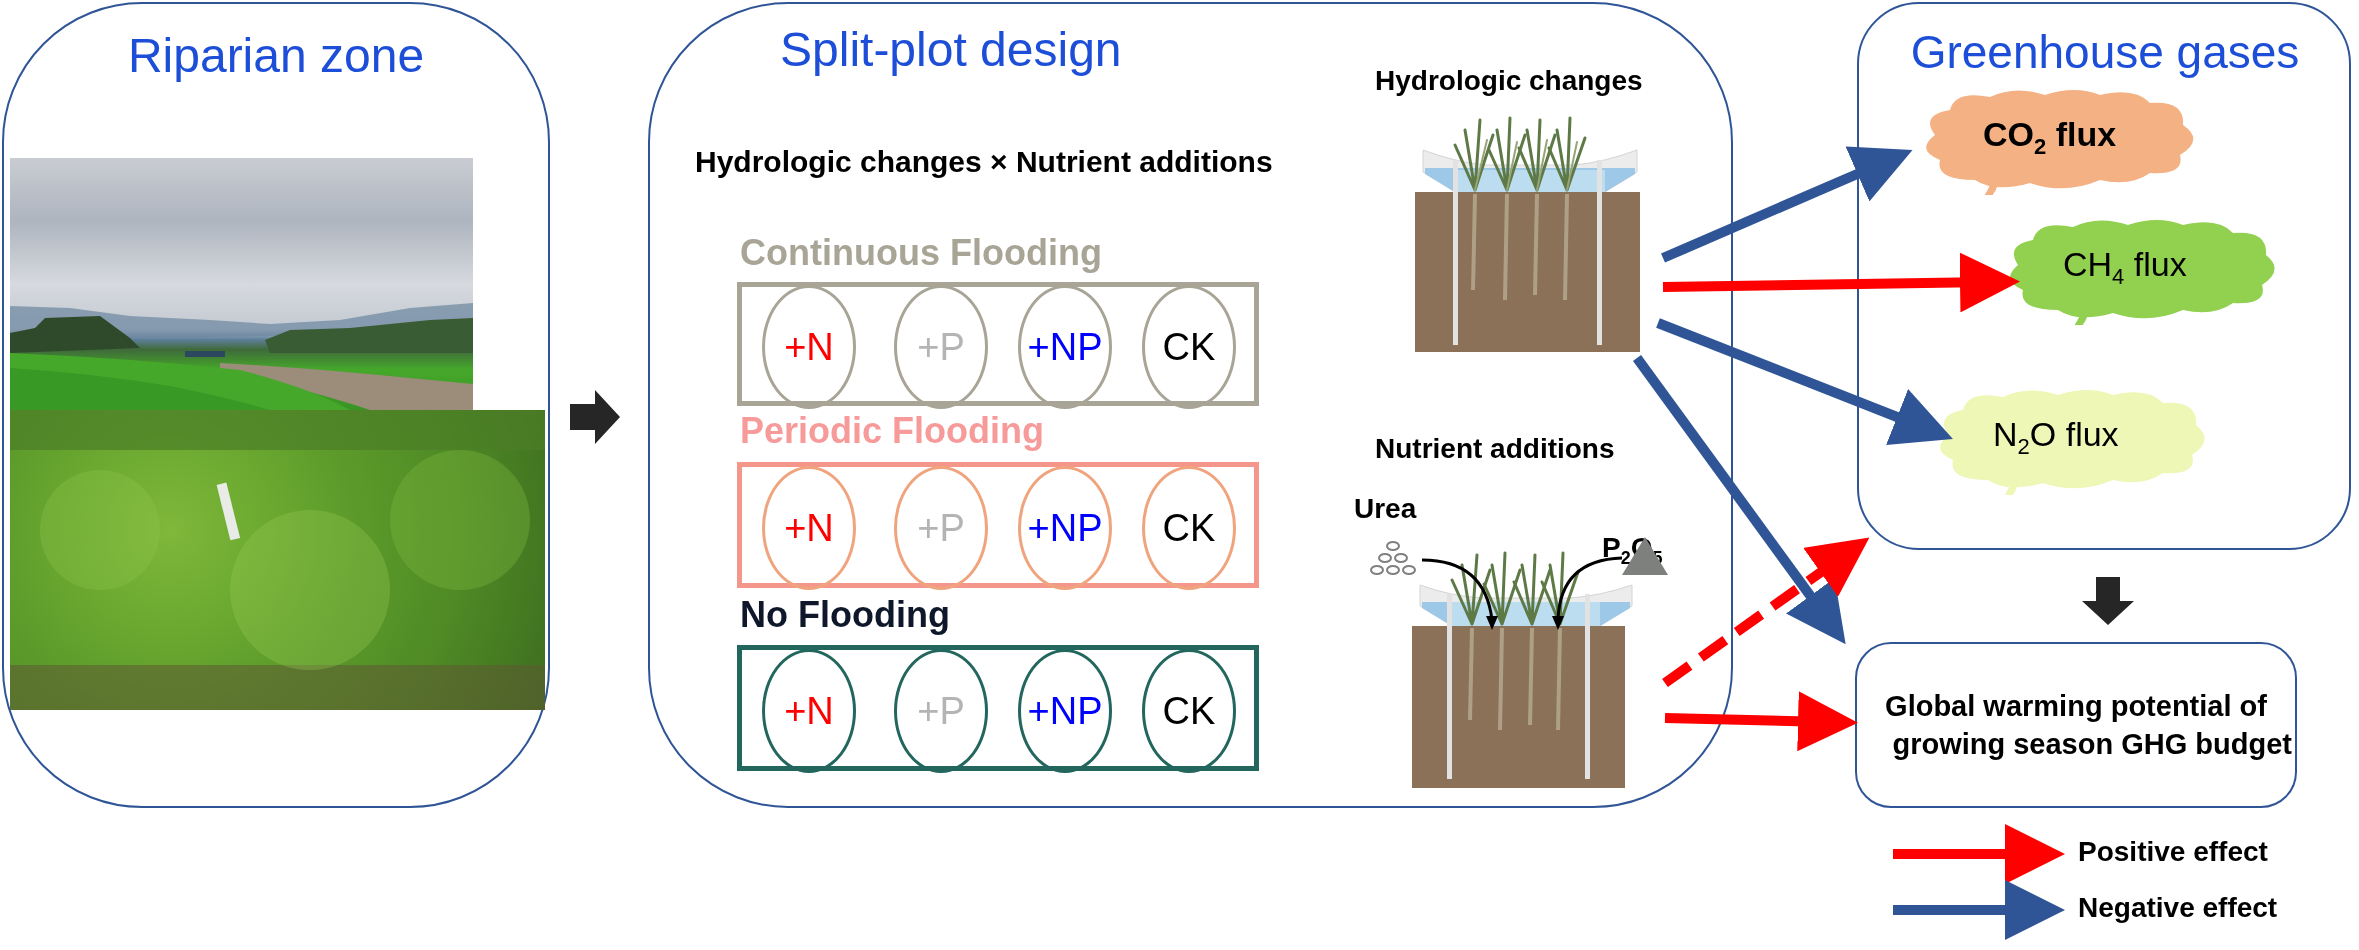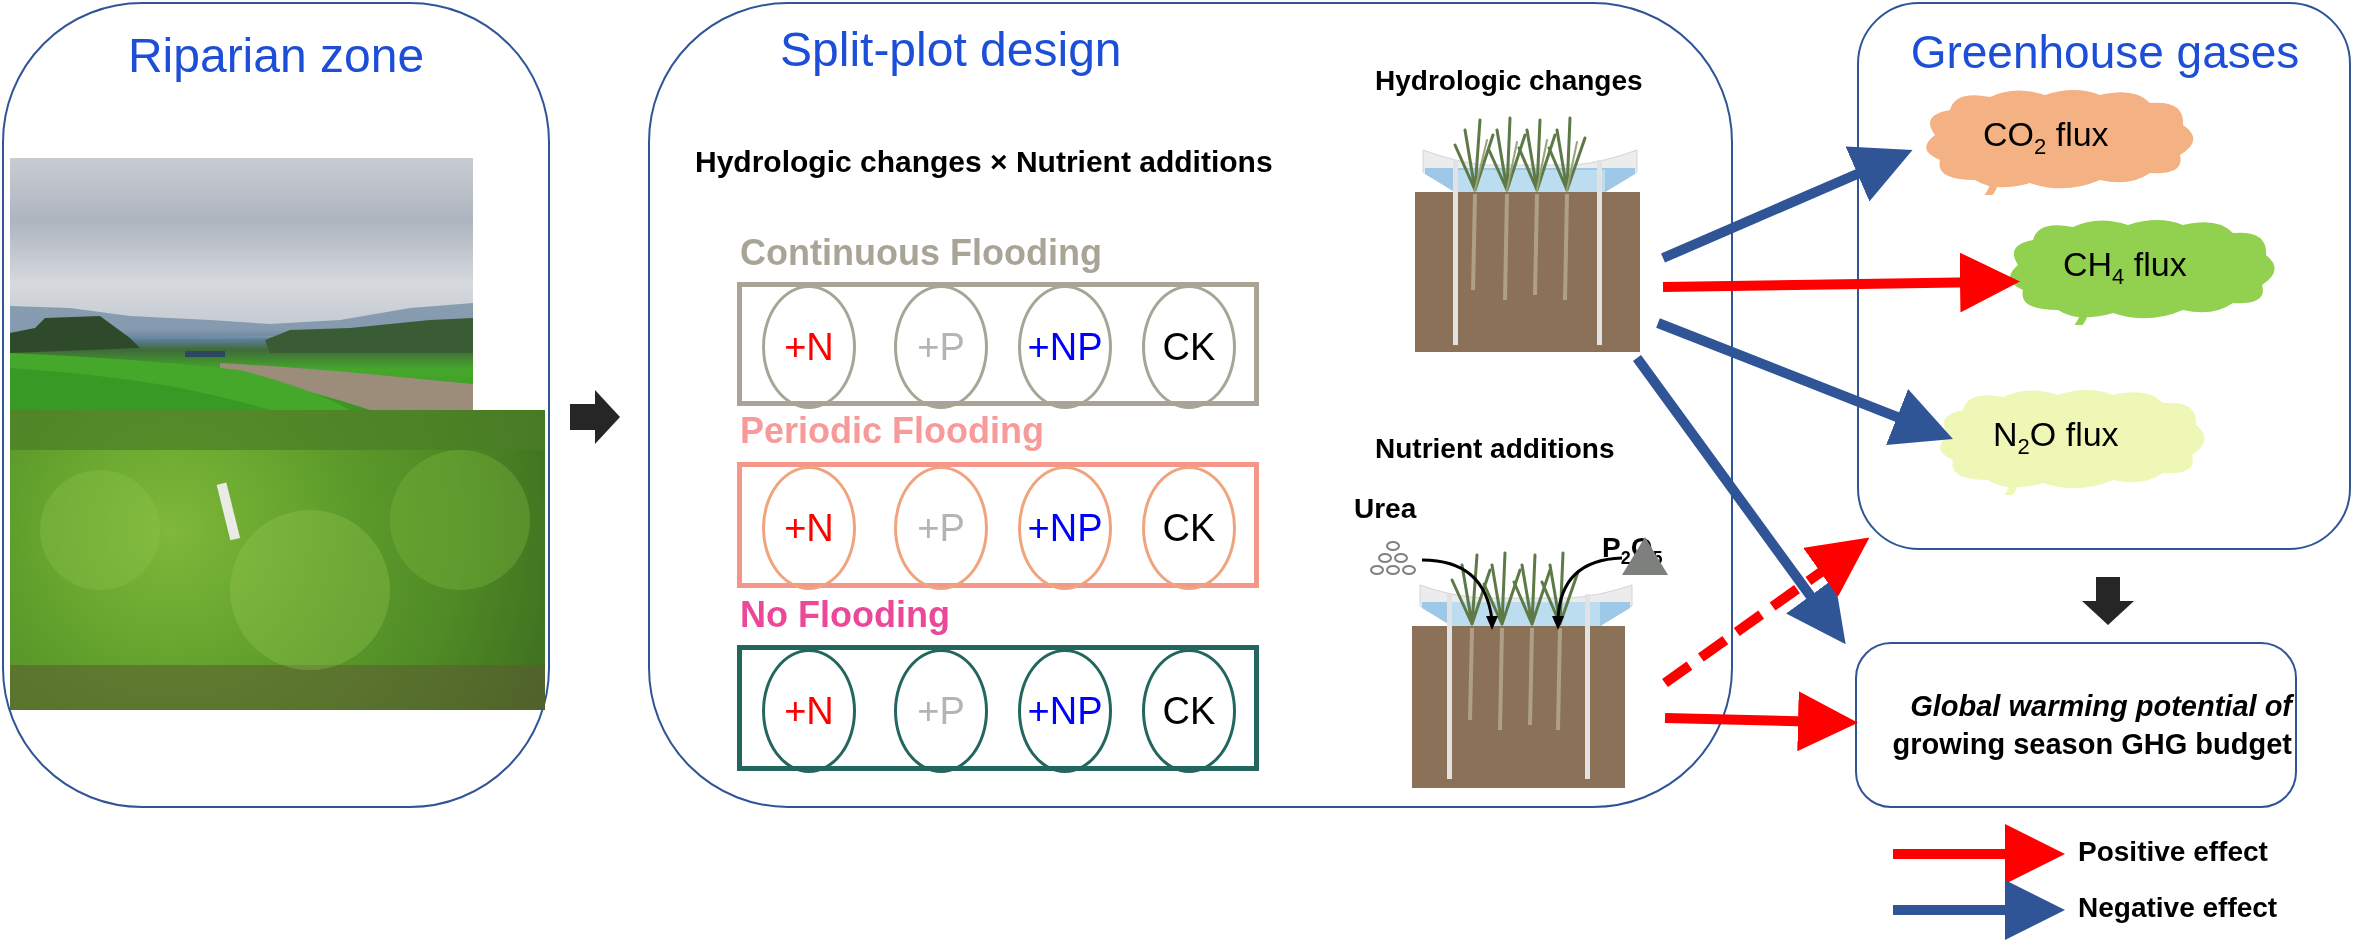--- a/index.html
+++ b/index.html
@@ -61,21 +61,21 @@
 </div>
 
 <div class="group-title" style="left:740px; width:500px; top:410px; color:#f79a9a;">Periodic Flooding</div>
 <div class="group-box" style="left:737px; top:462px; width:522px; height:126px; border-color:#f4978a;">
   <div class="circle" style="left:20px; top:-1px; border-color:#f0a47e; color:#ff0000;">+N</div>
   <div class="circle" style="left:152px; top:-1px; border-color:#f0a47e; color:#b4b4b4;">+P</div>
   <div class="circle" style="left:276px; top:-1px; border-color:#f0a47e; color:#0000ff;">+NP</div>
   <div class="circle" style="left:400px; top:-1px; border-color:#f0a47e; color:#000;">CK</div>
 </div>
 
-<div class="group-title" style="left:740px; width:500px; top:594px; color:#ec4899;">No Flooding</div>
+<div class="group-title" style="left:740px; width:500px; top:594px; color:#0f172a;">No Flooding</div>
 <div class="group-box" style="left:737px; top:645px; width:522px; height:126px; border-color:#22665e;">
   <div class="circle" style="left:20px; top:-1px; border-color:#22665e; color:#ff0000;">+N</div>
   <div class="circle" style="left:152px; top:-1px; border-color:#22665e; color:#b4b4b4;">+P</div>
   <div class="circle" style="left:276px; top:-1px; border-color:#22665e; color:#0000ff;">+NP</div>
   <div class="circle" style="left:400px; top:-1px; border-color:#22665e; color:#000;">CK</div>
 </div>
 
 <div class="lbl" style="left:1375px; top:65px; font-size:28px;">Hydrologic changes</div>
 
 <svg style="position:absolute; left:1405px; top:110px;" width="250" height="250" viewBox="0 0 250 250">
@@ -152,21 +152,21 @@
 </svg>
 
 <div class="panel" style="left:1857px; top:2px; width:494px; height:548px; border-radius:62px;"></div>
 <div class="title" style="left:1860px; width:490px; top:25px; font-size:46px;">Greenhouse gases</div>
 
 <svg style="position:absolute; left:1915px; top:85px;" width="290" height="110" viewBox="0 0 290 110">
   <path d="M20 50 Q5 30 35 25 Q40 5 75 12 Q100 0 130 10 Q160 0 185 10 Q220 2 235 18 Q270 15 268 40 Q290 55 265 70 Q270 90 235 88 Q215 102 185 95 Q150 110 115 98 Q80 108 60 95 Q20 95 25 75 Q0 65 20 50 Z" fill="#f4b183"></path>
   <circle cx="78" cy="115" r="0" fill="#f4b183"></circle>
   <path d="M75 100 Q70 112 62 118 Q78 115 82 102 Z" fill="#f4b183"></path>
 </svg>
-<div class="cloud-lbl" style="left:1983px; top:115px;">
+<div class="cloud-lbl" style="left:1983px; top:115px;font-weight:bold;">
   <span>CO</span><sub style="font-size:22px;">2</sub><span> flux</span>
 </div>
 
 <svg style="position:absolute; left:2000px; top:215px;" width="280" height="110" viewBox="0 0 280 110">
   <path d="M18 50 Q5 30 33 25 Q38 5 73 12 Q98 0 128 10 Q158 0 183 10 Q218 2 233 18 Q268 15 266 40 Q285 55 262 70 Q268 90 233 88 Q213 102 183 95 Q148 110 113 98 Q78 108 58 95 Q18 95 23 75 Q0 65 18 50 Z" fill="#92d050"></path>
   <path d="M80 100 Q75 112 67 118 Q83 115 87 102 Z" fill="#92d050"></path>
 </svg>
 <div class="cloud-lbl" style="left:2063px; top:245px;">
   <span>CH</span><sub style="font-size:22px;">4</sub><span> flux</span>
 </div>
@@ -177,21 +177,21 @@
 </svg>
 <div class="cloud-lbl" style="left:1993px; top:415px;">
   <span>N</span><sub style="font-size:22px;">2</sub><span>O flux</span>
 </div>
 
 <svg style="position:absolute; left:2080px; top:575px;" width="56" height="52" viewBox="0 0 56 52">
   <polygon points="16,2 40,2 40,26 54,26 28,50 2,26 16,26" fill="#262626"></polygon>
 </svg>
 
 <div class="panel" style="left:1855px; top:642px; width:442px; height:166px; border-radius:36px;"></div>
-<div class="lbl" style="left:1860px; width:432px; text-align:right; top:690px; font-size:29px;font-style:italic;">Global warming potential of</div>
+<div class="lbl" style="left:1860px; width:432px; text-align:center; top:690px; font-size:29px;">Global warming potential of</div>
 <div class="lbl" style="left:1860px; width:432px; text-align:right; top:728px; font-size:29px;">growing season GHG budget</div>
 
 <svg style="position:absolute; left:0; top:0;" width="2359" height="950" viewBox="0 0 2359 950">
   <defs>
     <marker id="headBlue" markerWidth="6" markerHeight="6" refX="3" refY="3" orient="auto" markerUnits="strokeWidth">
       <polygon points="0,0 6,3 0,6" fill="#2f5597"></polygon>
     </marker>
     <marker id="headRed" markerWidth="6" markerHeight="6" refX="3" refY="3" orient="auto" markerUnits="strokeWidth">
       <polygon points="0,0 6,3 0,6" fill="#ff0000"></polygon>
     </marker>

